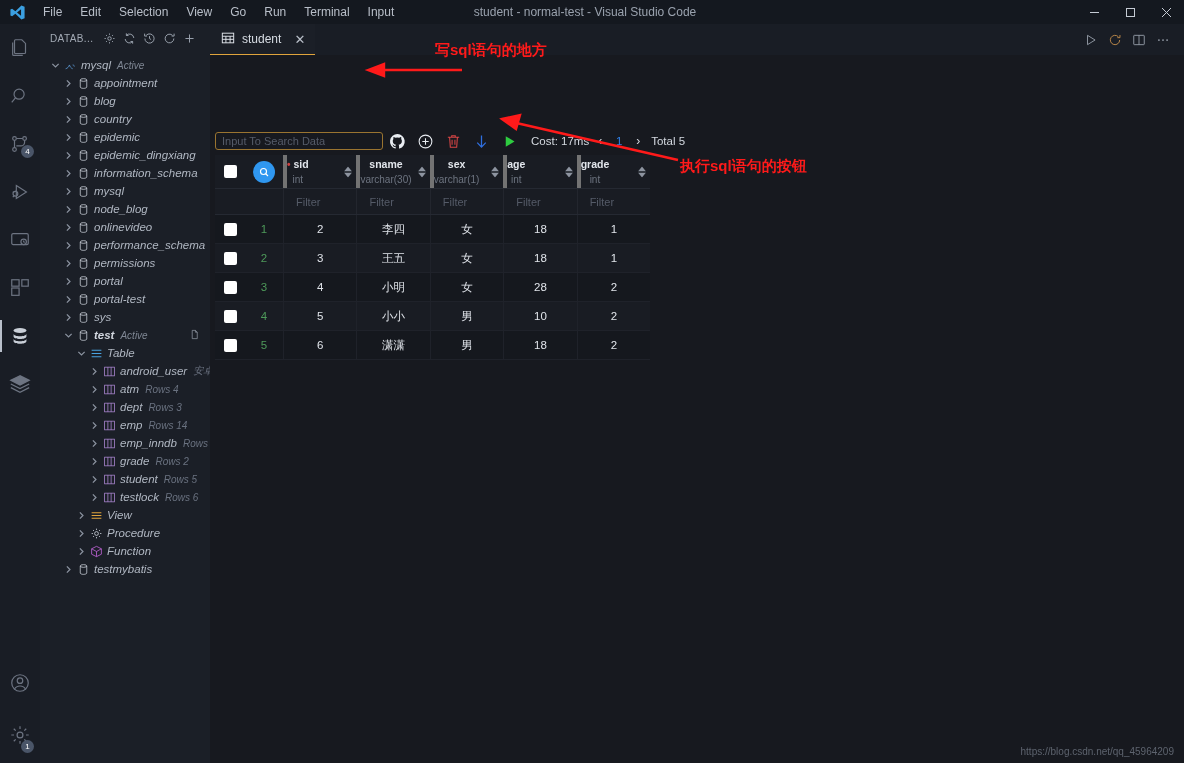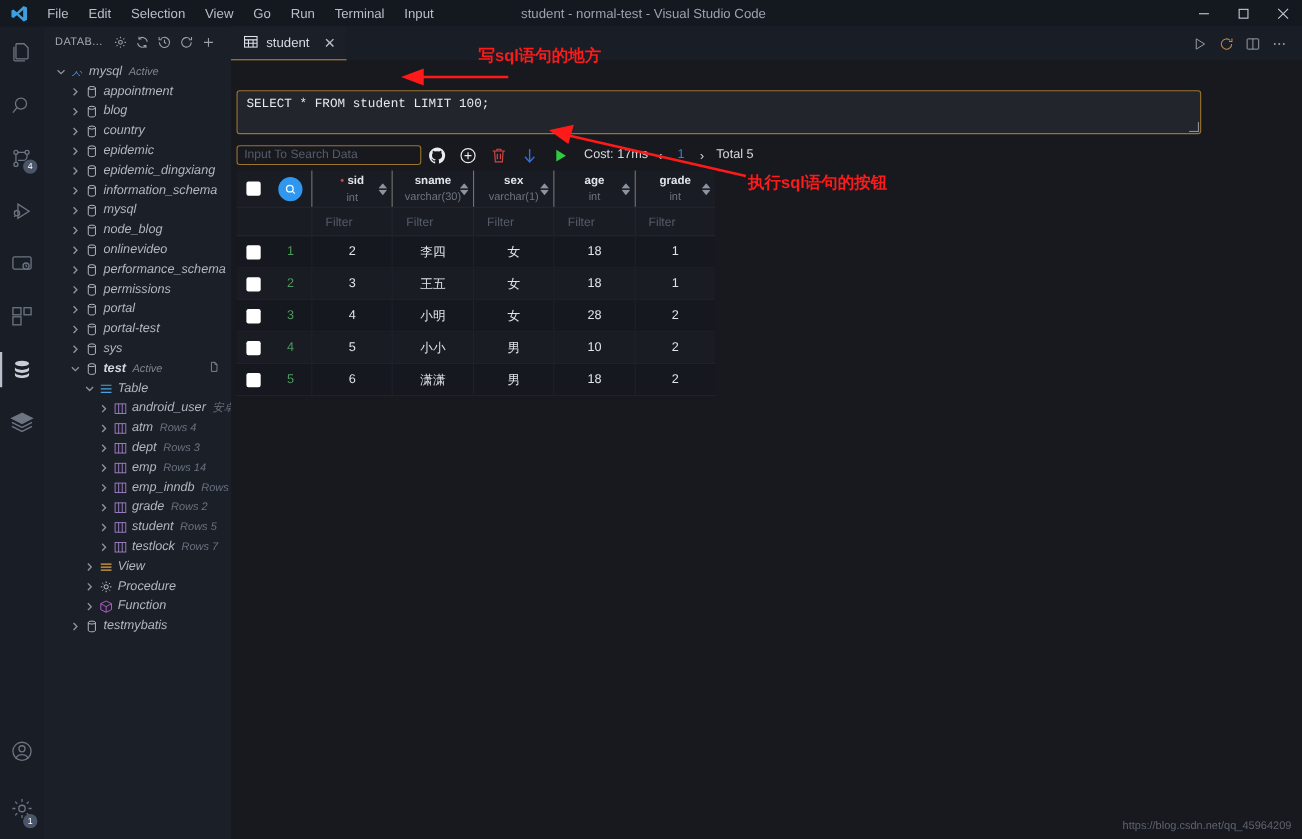--- a/index.html
+++ b/index.html
@@ -155,22 +155,22 @@
   .chkbox {
     width: 13px; height: 13px; background: #ffffff; border-radius: 2px;
   }
   .cell-search { width: 38px; display: flex; align-items: center; justify-content: center; }
   .search-circle {
     width: 22px; height: 22px; border-radius: 50%;
     background: #2f97f0; display: flex; align-items: center; justify-content: center;
     color: #ffffff;
   }
   .col {
-    flex: 1; display: flex; align-items: center; justify-content: center;
-    position: relative; border-left: 1px solid #737373;
+    flex: 1; display: flex; align-items: center; justify-content: flex-start;
+    position: relative; border-left: 4px solid #737373;
   }
   .col-inner { text-align: center; line-height: 1.25; }
   .col-name { font-size: 10.5px; color: #e2e6ec; font-weight: bold; }
   .col-name .req { color: #d04040; font-size: 10px; }
   .col-type { font-size: 10px; color: #6d7480; }
   .sorter {
     position: absolute; right: 4px; top: 50%; transform: translateY(-50%);
     display: flex; flex-direction: column; gap: 1px; color: #8d94a0;
   }
   .grid-filter { display: flex; height: 26px; border-bottom: 1px solid #252932; background: #191c23; }
@@ -724,21 +724,21 @@
             <path d="M3.2 1.5 6.6 5 3.2 8.5"></path>
           </svg>
         </span>
         <span class="db-icon">
           <svg width="13" height="13" viewBox="0 0 24 24" fill="none" stroke="#b08ad8" stroke-width="1.4">
             <rect x="3" y="4" width="18" height="16"></rect>
             <path d="M9 4v16M15 4v16"></path>
           </svg>
         </span>
         <span class="node-label">testlock</span>
-        <span class="node-sub">Rows 7</span>
+        <span class="node-sub">Rows 6</span>
       </div>
       <div class="tree-row">
         <span style="width:34px;min-width:34px"></span>
         <span class="twisty">
           <svg class="tw-icn" width="9" height="9" viewBox="0 0 10 10" fill="none" stroke="currentColor" stroke-width="1.4">
             <path d="M3.2 1.5 6.6 5 3.2 8.5"></path>
           </svg>
         </span>
         <span class="db-icon">
           <svg width="13" height="13" viewBox="0 0 24 24" fill="none" stroke="#e0a43c" stroke-width="2">
@@ -830,24 +830,20 @@
             <circle cx="5" cy="12" r="1.5"></circle>
             <circle cx="12" cy="12" r="1.5"></circle>
             <circle cx="19" cy="12" r="1.5"></circle>
           </svg>
       </span>
     </div>
   </div>
 
   <div class="webview">
 
-    <div class="sqlbox">
-      <span>SELECT * FROM student LIMIT 100;</span>
-      <span class="sql-resize"></span>
-    </div>
 
     <div class="dt-toolbar">
       <input class="search-input" value="" placeholder="Input To Search Data" style="">
       <span class="tool-icn gh">
         <svg width="17" height="17" viewBox="0 0 24 24" fill="currentColor">
             <path d="M12 1.5A10.5 10.5 0 0 0 8.7 22c.5.1.7-.2.7-.5v-2c-2.9.6-3.5-1.3-3.5-1.3-.5-1.2-1.2-1.5-1.2-1.5-.9-.7.1-.6.1-.6 1 .1 1.6 1 1.6 1 .9 1.6 2.4 1.1 3 .9.1-.7.4-1.1.6-1.4-2.3-.3-4.7-1.2-4.7-5.2 0-1.1.4-2.1 1-2.8-.1-.3-.4-1.4.1-2.9 0 0 .9-.3 2.8 1.1a9.6 9.6 0 0 1 5.1 0c1.9-1.4 2.8-1.1 2.8-1.1.5 1.5.2 2.6.1 2.9.7.7 1 1.7 1 2.8 0 4-2.4 4.9-4.7 5.2.4.3.7 1 .7 2v2.9c0 .3.2.6.7.5A10.5 10.5 0 0 0 12 1.5z"></path>
           </svg>
       </span>
       <span class="tool-icn plus">
         <svg width="17" height="17" viewBox="0 0 24 24" fill="none" stroke="currentColor" stroke-width="1.5">

